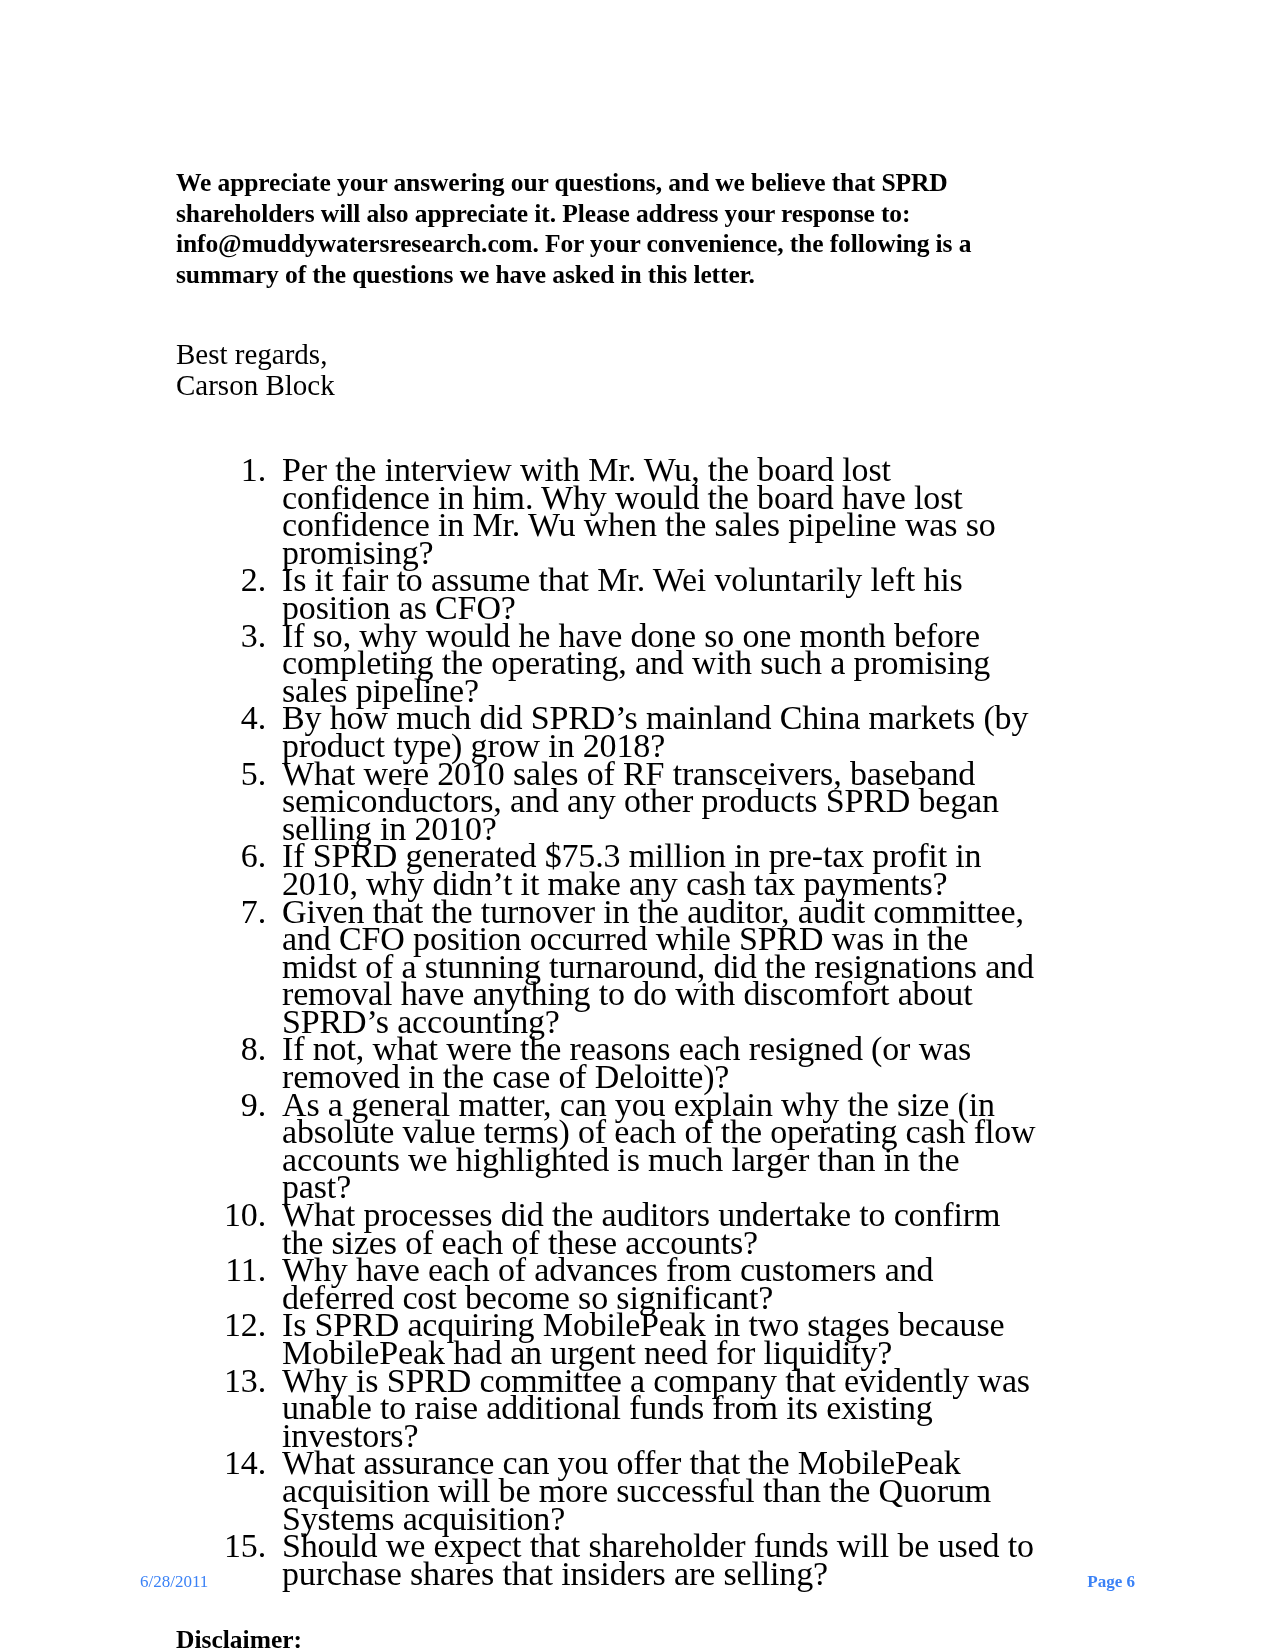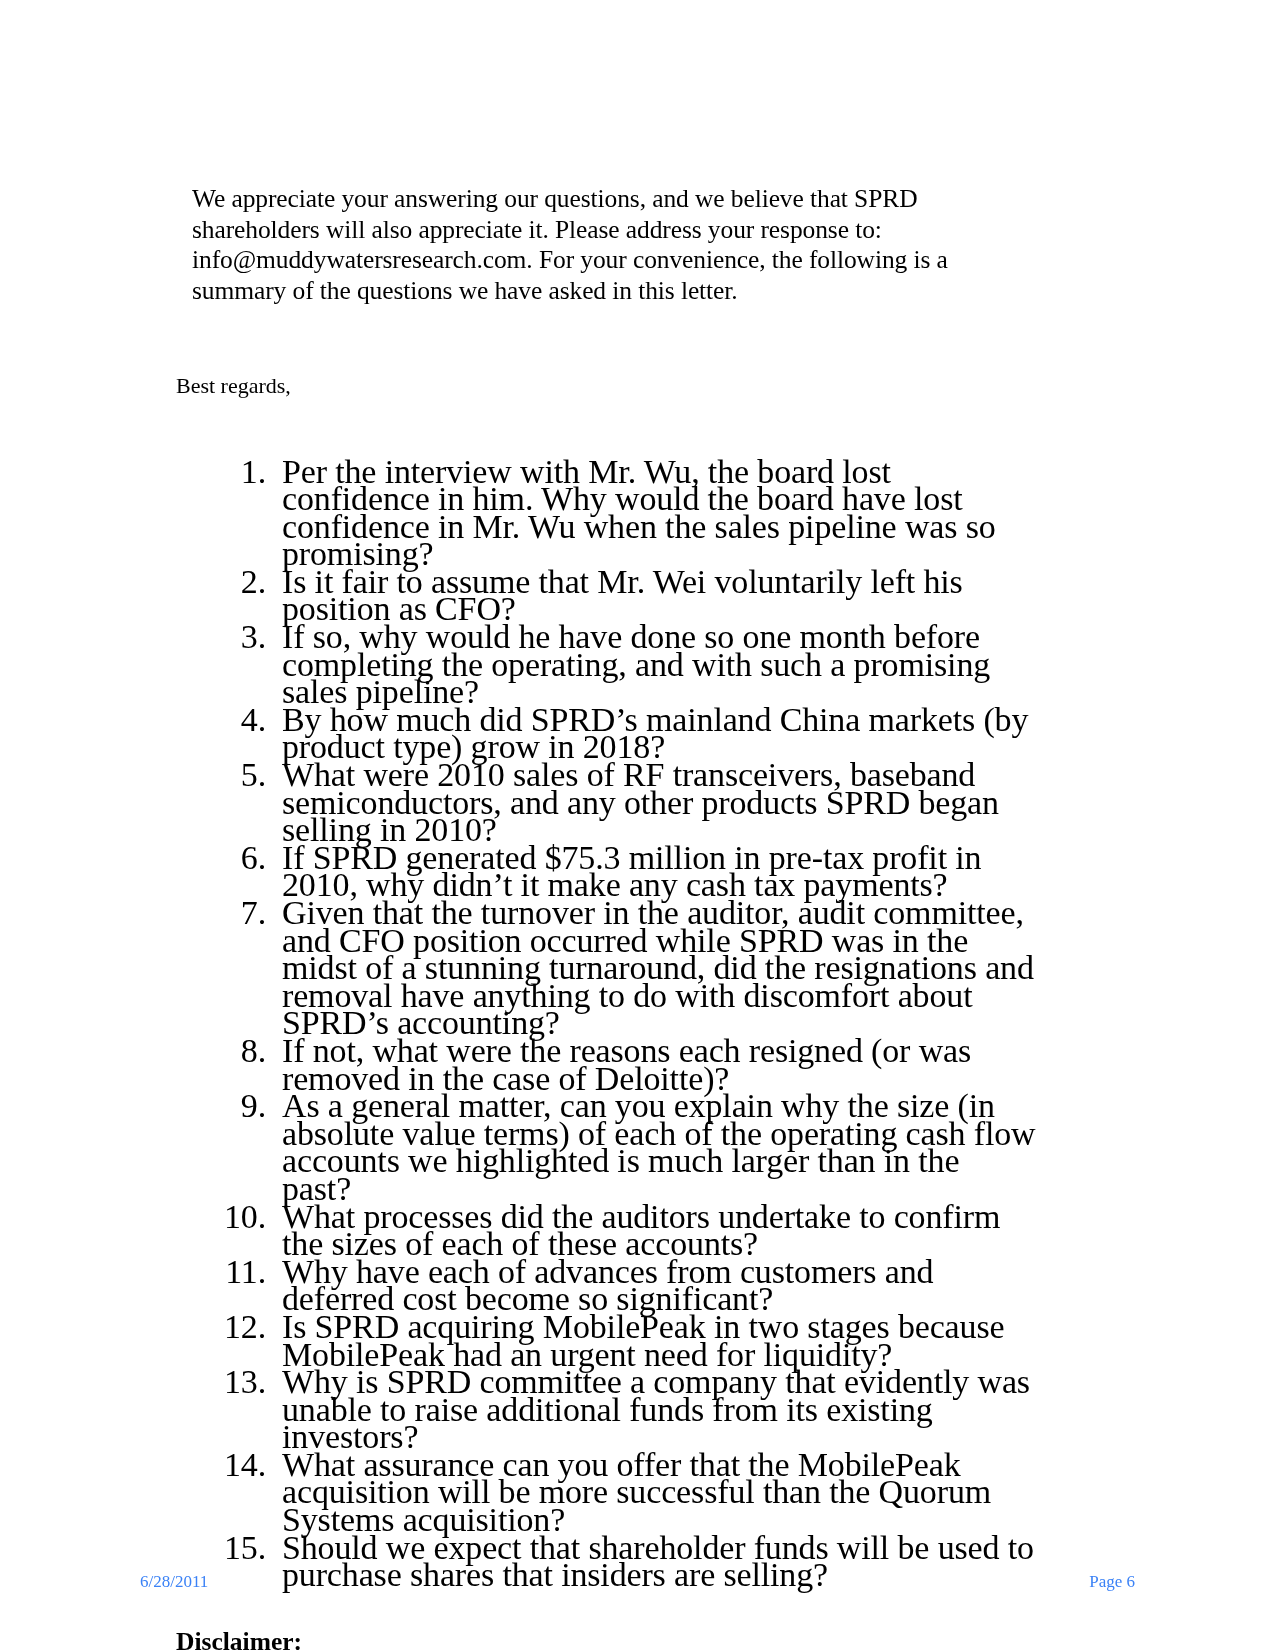--- a/index.html
+++ b/index.html
@@ -32,29 +32,30 @@
     position: absolute;
     left: 176px;
     top: 168px;
     width: 860px;
   }
 
   .para {
     font-size: 25.5px;
     line-height: 30.5px;
     text-align: left;
-    margin: 16px;
+    margin: 0;
     letter-spacing: -0.1px;
+    font-weight: bold;
   }
 
   .spacer-lg { height: 49px; }
   .spacer-list { height: 56px; }
 
   .signature-block {
-    font-size: 22px;
+    font-size: 29px;
     line-height: 30.5px;
   }
   .signature-line { display: block; }
 
   
   ol.questions {
     margin: 0;
     padding: 0;
     list-style: none;
     counter-reset: q;
@@ -105,35 +106,36 @@
     right: 140px;
     top: 1572px;
     display: flex;
     justify-content: space-between;
     align-items: baseline;
     font-size: 17px;
     line-height: 20px;
     color: #3b82f6;
   }
   .footer-date { text-align: left; }
-  .footer-page { text-align: center; }
+  .footer-page { text-align: center; font-weight: bold; }
 </style>
 </head>
 <body>
 
 <div class="page">
 
   <div class="content">
 
     <p class="para">We appreciate your answering our questions, and we believe that SPRD shareholders will also appreciate it.  Please address your response to: info@muddywatersresearch.com.  For your convenience, the following is a summary of the questions we have asked in this letter.</p>
 
     <div class="spacer-lg"></div>
 
     <div class="signature-block">
       <span class="signature-line">Best regards,</span>
+      <span class="signature-line">Carson Block</span>
     </div>
 
     <div class="spacer-list"></div>
 
     <ol class="questions">
       <li><span>Per the interview with Mr. Wu, the board lost confidence in him.  Why would the board have lost confidence in Mr. Wu when the sales pipeline was so promising?</span></li>
       <li><span>Is it fair to assume that Mr. Wei voluntarily left his position as CFO?</span></li>
       <li><span>If so, why would he have done so one month before completing the operating, and with such a promising sales pipeline?</span></li>
       <li><span>By how much did SPRD’s mainland China markets (by product type) grow in 2018?</span></li>
       <li><span>What were 2010 sales of RF transceivers, baseband semiconductors, and any other products SPRD began selling in 2010?</span></li>

